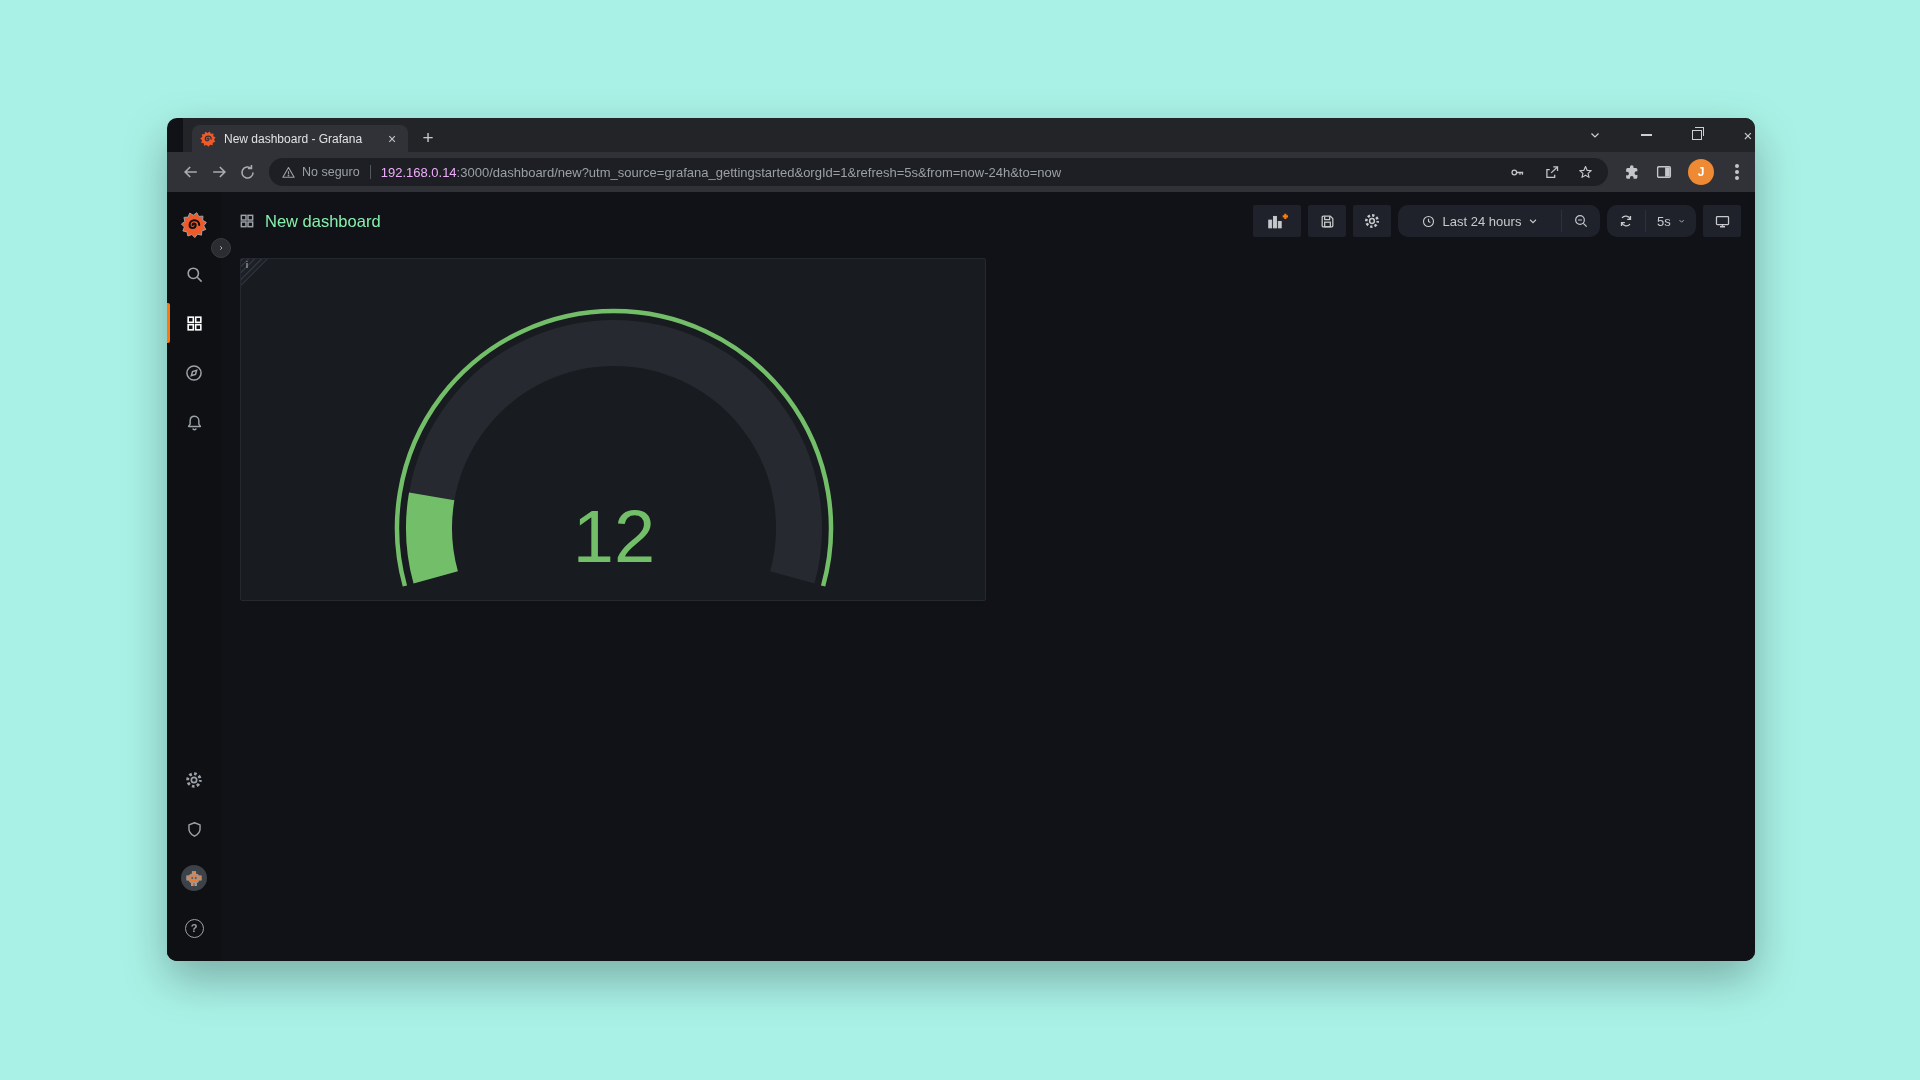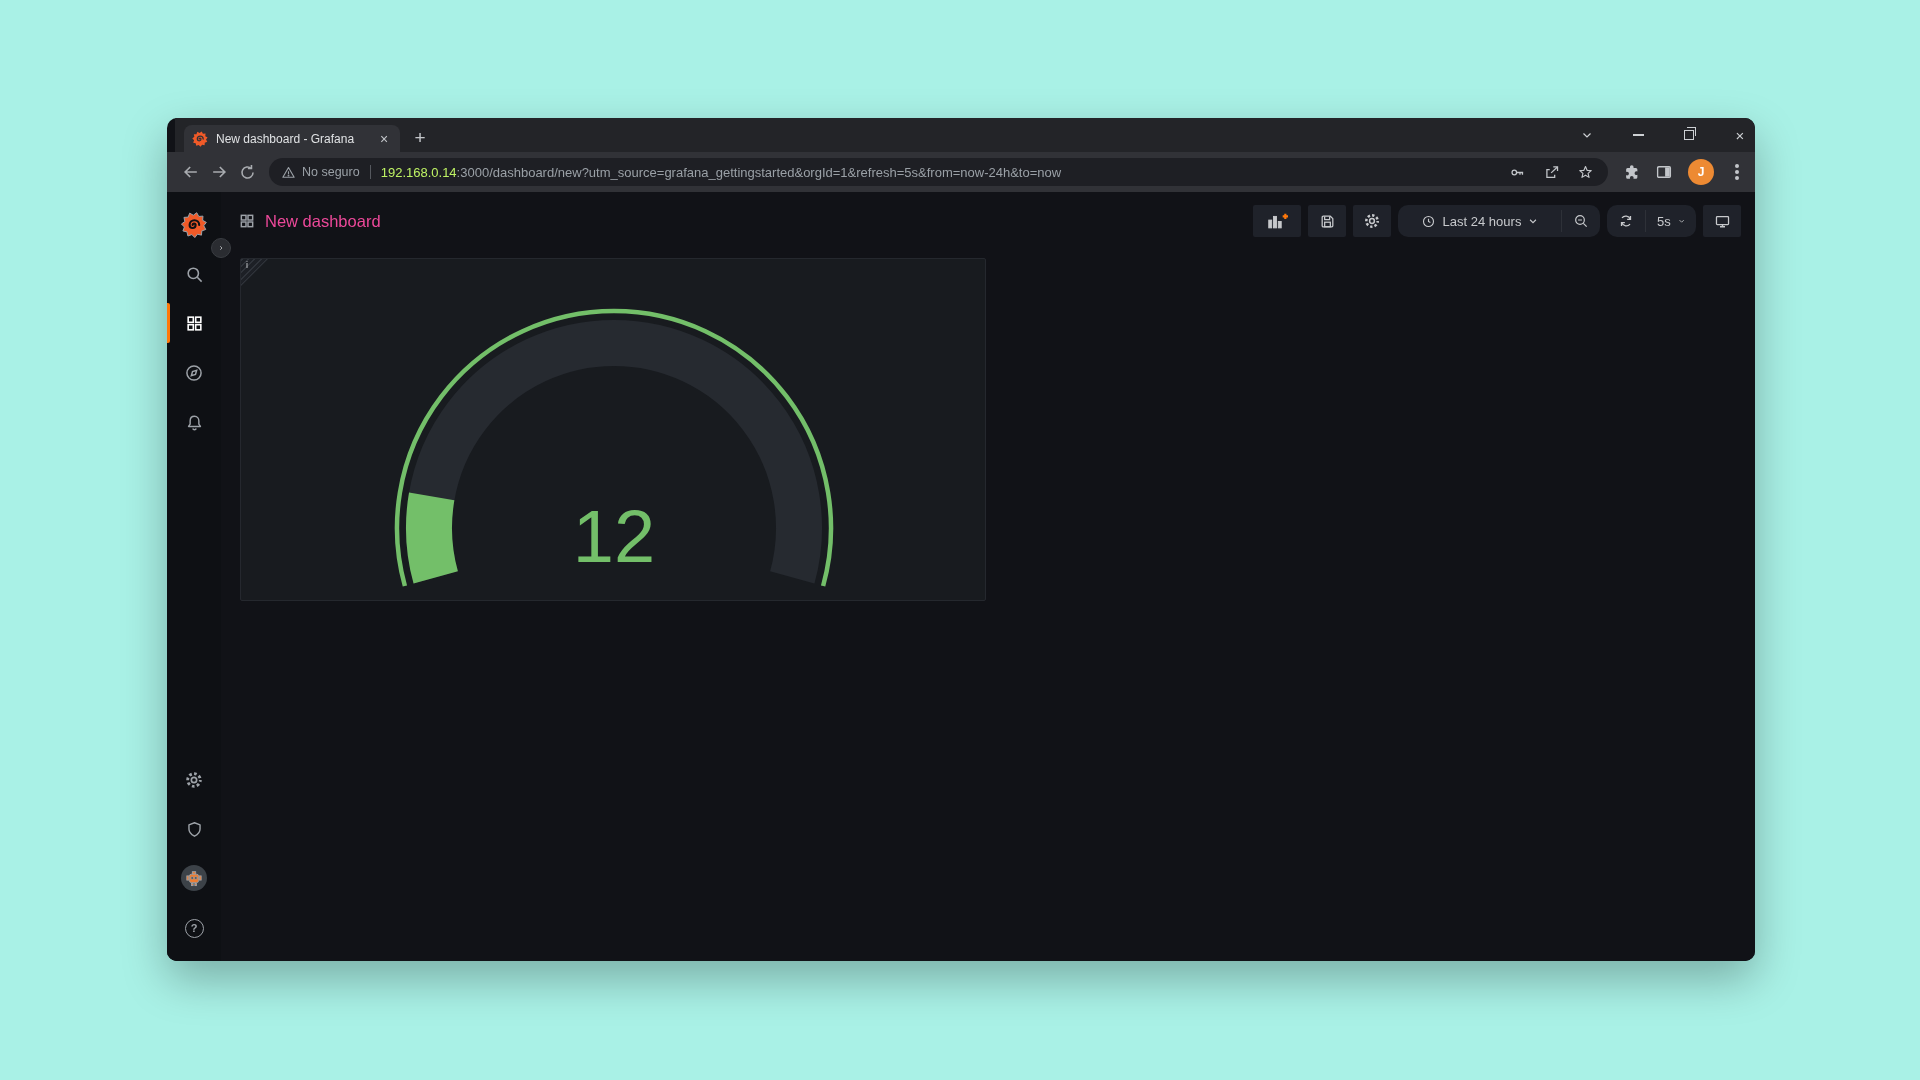--- a/index.html
+++ b/index.html
@@ -1,21 +1,21 @@
 <!DOCTYPE html>
 <html><head>
 <meta charset="utf-8">
 <style>
   html,body{margin:0;padding:0;}
   body{font-family:"Liberation Sans","DejaVu Sans",sans-serif;}
   .stage{position:relative;width:1920px;height:1080px;background:#a9f1e6;overflow:hidden;}
   .window{position:absolute;left:167px;top:118px;width:1588px;height:843px;border-radius:10px;
           overflow:hidden;box-shadow:0 18px 45px rgba(0,0,0,.28);background:#111217;}
   
-  .tabbar{position:absolute;left:8px;top:0;width:100%;height:34px;background:#232428;}
+  .tabbar{position:absolute;left:16px;top:0;width:100%;height:34px;background:#232428;}
   .tab{position:absolute;left:9px;bottom:0;width:216px;height:27px;background:#313237;
        border-radius:8px 8px 0 0;display:flex;align-items:center;padding:0 8px;box-sizing:border-box;}
   .tab-title{font-size:12px;color:#e0e2e4;margin-left:8px;flex:1;white-space:nowrap;overflow:hidden;}
   .tab-close{color:#c3c6ca;font-size:14px;line-height:1;width:16px;height:16px;display:flex;align-items:center;justify-content:center;border-radius:50%;}
   .newtab{position:absolute;left:232px;top:7px;width:26px;height:26px;display:flex;align-items:center;justify-content:center;
           color:#c3c6ca;font-size:19px;font-weight:400;}
   .tabbar-right{position:absolute;right:14px;top:0;height:34px;display:flex;align-items:center;gap:33px;color:#cdd0d3;}
   .wc{display:flex;align-items:center;justify-content:center;width:18px;height:18px;}
   .wc svg{stroke:#cdd0d3;}
   .minus-glyph{width:11px;height:1.6px;background:#cdd0d3;}
@@ -24,21 +24,21 @@
   .wclose{font-size:15px;color:#cdd0d3;}
   
   .toolbar{position:absolute;left:0;top:34px;width:100%;height:40px;background:#313237;display:flex;align-items:center;padding:0 10px;box-sizing:border-box;}
   .navbtn{width:28px;height:28px;display:flex;align-items:center;justify-content:center;border-radius:50%;flex:0 0 auto;}
   .navbtn svg{stroke:#a8abaf;}
   .omnibox{flex:1;height:28px;margin:0 8px;background:#1e1f24;border-radius:14px;display:flex;align-items:center;
            padding:0 14px 0 12px;box-sizing:border-box;min-width:0;}
   .sec-label{font-size:12.5px;color:#9aa0a6;margin-left:6px;white-space:nowrap;}
   .ob-div{width:1px;height:14px;background:#55585e;margin:0 10px;flex:0 0 auto;}
   .url{font-size:13px;color:#9aa0a6;white-space:nowrap;overflow:hidden;flex:1;min-width:0;}
-  .url .host{color:#bef264;}
+  .url .host{color:#f0abfc;}
   .ob-icons{display:flex;align-items:center;gap:17px;margin-left:12px;flex:0 0 auto;}
   .ob-icons svg{stroke:#c3c6ca;}
   .tb-right{display:flex;align-items:center;gap:15px;margin-left:6px;flex:0 0 auto;}
   .avatar{width:26px;height:26px;border-radius:50%;background:#ed8a33;color:#fff;font-size:12px;font-weight:700;
           display:flex;align-items:center;justify-content:center;}
   .kebab{width:4px;height:4px;border-radius:50%;background:#c3c6ca;box-shadow:0 -6px 0 #c3c6ca,0 6px 0 #c3c6ca;margin:0 6px;}
   
   .content{position:absolute;left:0;top:74px;width:100%;height:769px;background:#111217;}
   .g-side{position:absolute;left:0;top:0;width:54px;height:100%;background:#0e1014;}
   .s-item{position:absolute;left:0;width:54px;height:24px;display:flex;align-items:center;justify-content:center;color:#9da2a8;}
@@ -47,21 +47,21 @@
   .active-bar{position:absolute;left:0;top:111px;width:3px;height:40px;background:#ff780a;border-radius:0 2px 2px 0;}
   .help-circle{width:17px;height:17px;border:1.6px solid #9da2a8;border-radius:50%;display:flex;align-items:center;justify-content:center;
                font-size:11px;color:#9da2a8;font-weight:700;}
   .avatar-g{width:26px;height:26px;border-radius:50%;background:#3c4248;display:flex;align-items:center;justify-content:center;overflow:hidden;}
   .expand-btn{position:absolute;left:44px;top:46px;width:20px;height:20px;border-radius:50%;background:#2a2c31;border:1px solid #3a3d42;
               display:flex;align-items:center;justify-content:center;z-index:6;box-sizing:border-box;}
   .expand-btn svg{stroke:#d2d4d7;}
   .g-main{position:absolute;left:54px;top:0;right:0;height:100%;}
   .g-header{height:58px;display:flex;align-items:center;padding:0 14px 0 18px;box-sizing:border-box;}
   .g-title-wrap{display:flex;align-items:center;gap:10px;color:#9da2a8;}
-  .g-title{font-size:16.5px;color:#ec4899;font-weight:400;}
+  .g-title{font-size:16.5px;color:#86efac;font-weight:400;}
   .g-actions{margin-left:auto;display:flex;align-items:center;gap:7px;}
   .g-btn{height:32px;background:#1f222a;border-radius:2px;display:flex;align-items:center;justify-content:center;color:#c7c9cc;box-sizing:border-box;}
   .g-btn svg{stroke:#c7c9cc;}
   .g-group{display:flex;align-items:stretch;background:#1f222a;border-radius:10px;}
   .g-seg{display:flex;align-items:center;justify-content:center;gap:7px;padding:0 11px;height:32px;color:#c7c9cc;font-size:13px;font-weight:500;box-sizing:border-box;}
   .g-seg svg{stroke:#c7c9cc;}
   .seg-div{width:1px;background:#2e3138;margin:5px 0;}
   .g-canvas{position:relative;padding:8px 16px 0 19px;}
   .panel{position:relative;width:746px;height:343px;background:#181b1f;border:1px solid #25282e;border-radius:2px;box-sizing:border-box;}
   .corner{position:absolute;top:0;left:0;width:27px;height:27px;clip-path:polygon(0 0,100% 0,0 100%);

